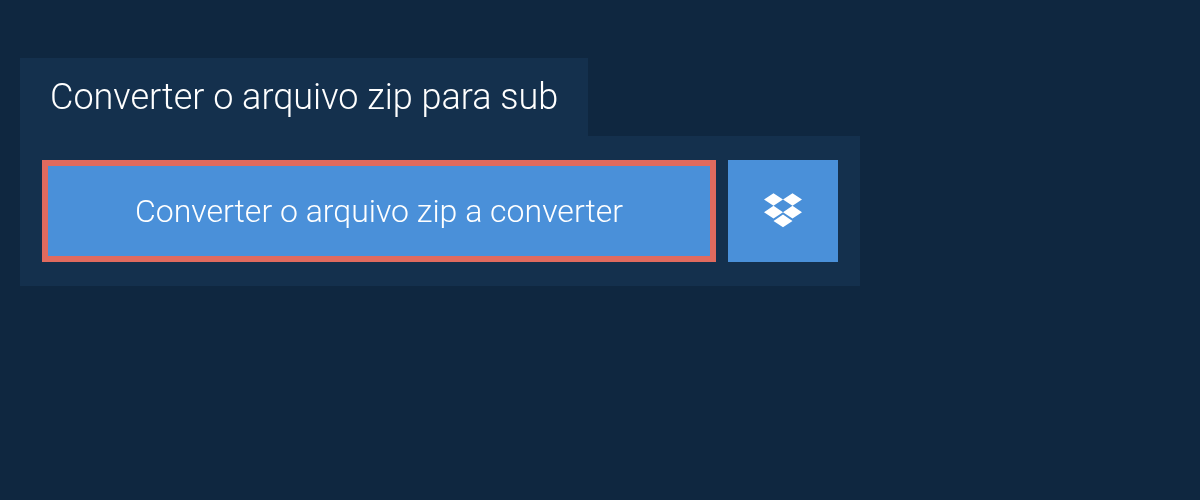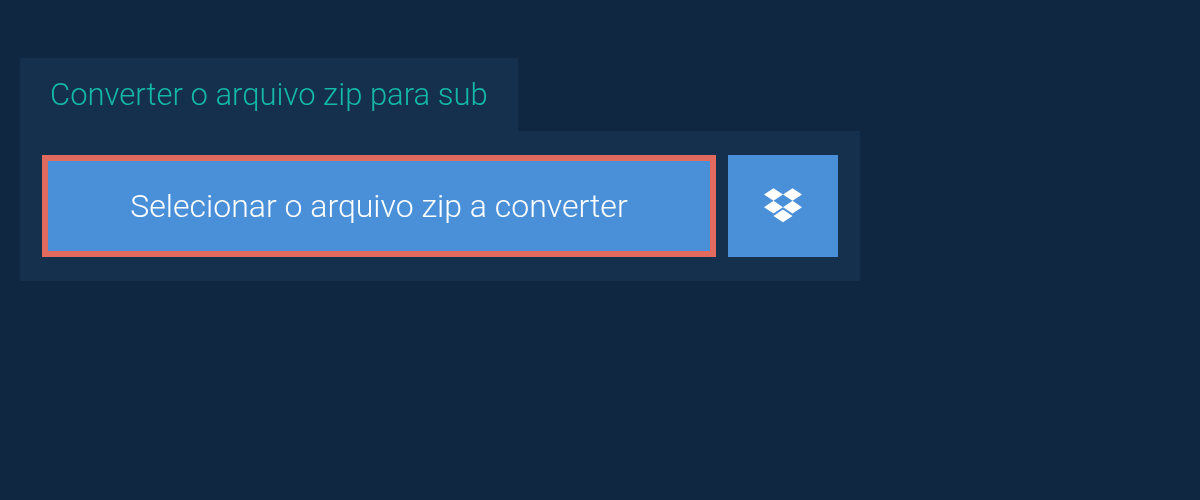--- a/index.html
+++ b/index.html
@@ -15,22 +15,22 @@
       overflow: hidden;
     }
     .tab-container {
       display: inline-block;
       background-color: #14304d;
       padding: 18px 30px;
       margin-left: 20px;
       margin-top: 58px;
     }
     .tab-label {
-      color: #14b8a6;
-      font-size: 31px;
+      color: #ffffff;
+      font-size: 36px;
       font-weight: 300;
     }
     .panel {
       background-color: #14304d;
       margin-left: 20px;
       margin-right: 340px;
       padding: 24px 22px;
       display: flex;
       align-items: stretch;
       gap: 12px;
@@ -71,21 +71,21 @@
 
 
 
 <div class="tab-container">
   <span class="tab-label">Converter o arquivo zip para sub</span>
 </div>
 
 <div class="panel">
   <div class="select-button-wrap">
     <div class="select-button">
-      <span>Selecionar o arquivo zip a converter</span>
+      <span>Converter o arquivo zip a converter</span>
     </div>
   </div>
   <div class="dropbox-button">
     <span>
       <svg viewBox="0 0 24 24">
         <path d="M6 2 L12 6 L6 10 L0 6 Z M18 2 L24 6 L18 10 L12 6 Z M0 14 L6 10 L12 14 L6 18 Z M12 14 L18 10 L24 14 L18 18 Z M6 19.5 L12 15.5 L18 19.5 L12 23.5 Z"></path>
       </svg>
     </span>
   </div>
 </div>

